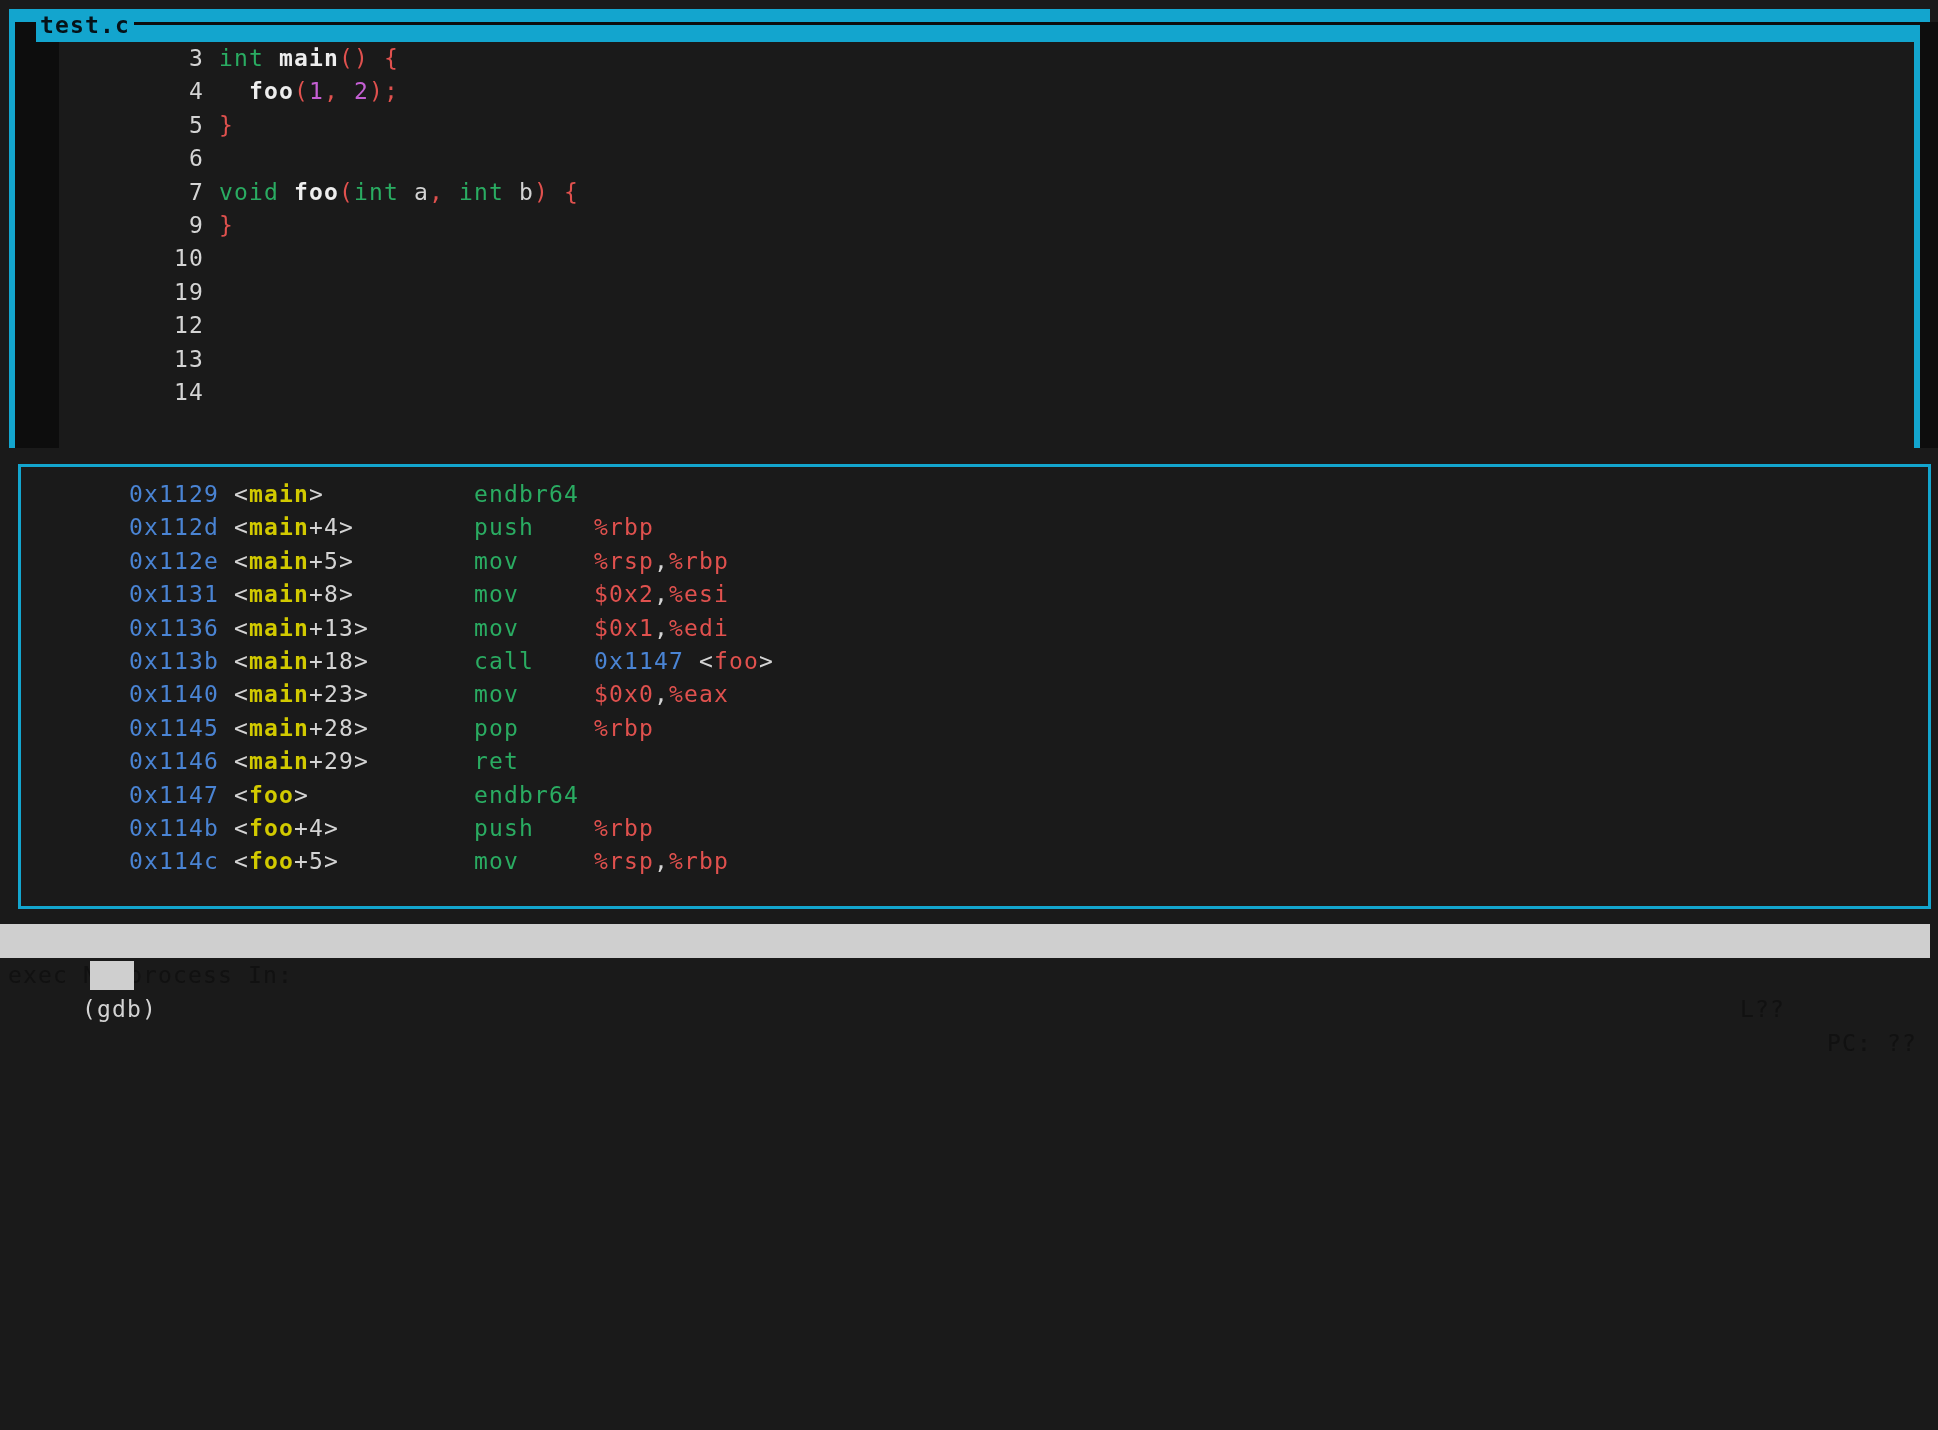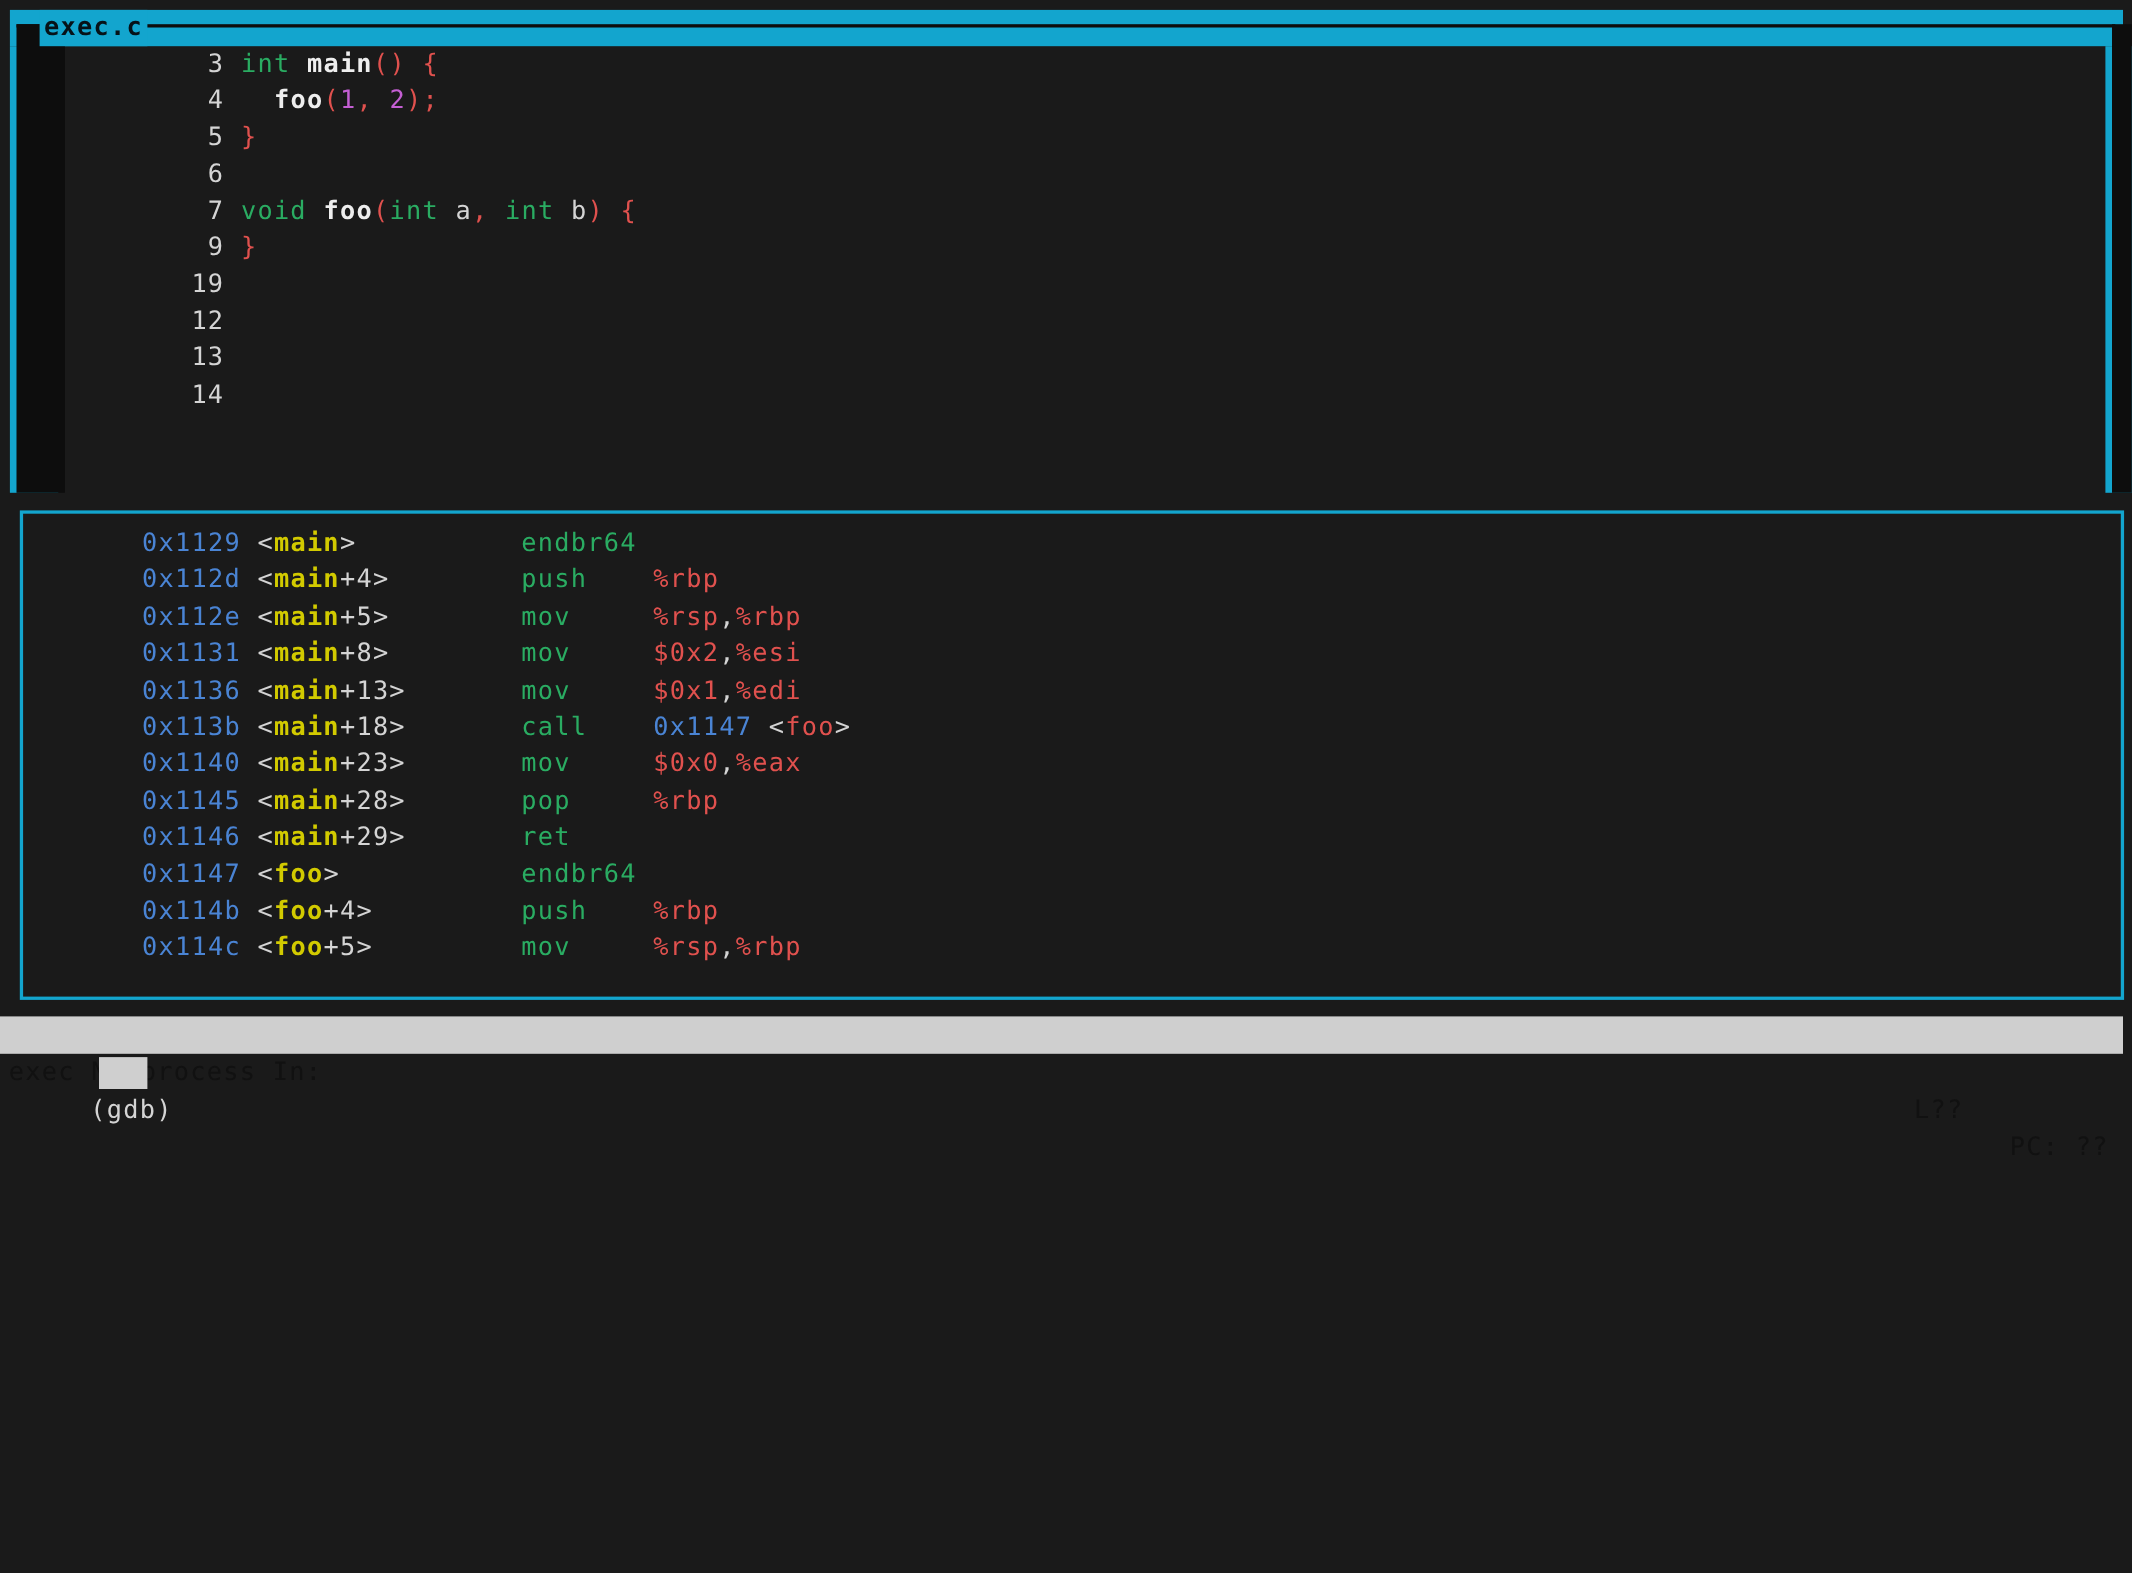--- a/index.html
+++ b/index.html
@@ -84,28 +84,29 @@
 </style>
 </head>
 <body>
 
 <div class="abs src-topband"></div>
 <div class="abs src-leftband"></div>
 <div class="abs src-rightband"></div>
 <div class="abs src-hline"></div>
 <div class="abs src-vline-l"></div>
 <div class="abs src-vline-r"></div>
-<div class="abs src-title">exec.c</div>
+<div class="abs src-title">test.c</div>
 <div class="abs src-content" id="source-lines">
     <div class="row"><span class="tok-plain">         3 </span><span class="tok-green">int</span><span class="tok-plain"> </span><span class="tok-bold_white">main</span><span class="tok-red">()</span><span class="tok-plain"> </span><span class="tok-red">{</span></div>
     <div class="row"><span class="tok-plain">         4 </span><span class="tok-plain">  </span><span class="tok-bold_white">foo</span><span class="tok-red">(</span><span class="tok-magenta">1</span><span class="tok-red">,</span><span class="tok-plain"> </span><span class="tok-magenta">2</span><span class="tok-red">);</span></div>
     <div class="row"><span class="tok-plain">         5 </span><span class="tok-red">}</span></div>
     <div class="row"><span class="tok-plain">         6 </span></div>
     <div class="row"><span class="tok-plain">         7 </span><span class="tok-green">void</span><span class="tok-plain"> </span><span class="tok-bold_white">foo</span><span class="tok-red">(</span><span class="tok-green">int</span><span class="tok-plain"> a</span><span class="tok-red">,</span><span class="tok-plain"> </span><span class="tok-green">int</span><span class="tok-plain"> b</span><span class="tok-red">)</span><span class="tok-plain"> </span><span class="tok-red">{</span></div>
     <div class="row"><span class="tok-plain">         9 </span><span class="tok-red">}</span></div>
+    <div class="row"><span class="tok-plain">        10 </span></div>
     <div class="row"><span class="tok-plain">        19 </span></div>
     <div class="row"><span class="tok-plain">        12 </span></div>
     <div class="row"><span class="tok-plain">        13 </span></div>
     <div class="row"><span class="tok-plain">        14 </span></div>
   </div>
 
 <div class="abs asm-frame"></div>
 <div class="abs asm-content" id="disasm-rows">
     <div class="row"><span class="tok-plain">     </span><span class="tok-blue">0x1129</span><span class="tok-plain"> </span><span class="tok-plain">&lt;</span><span class="tok-bold_yellow">main</span><span class="tok-plain">&gt;</span><span class="tok-plain">          </span><span class="tok-green">endbr64 </span></div>
     <div class="row"><span class="tok-plain">     </span><span class="tok-blue">0x112d</span><span class="tok-plain"> </span><span class="tok-plain">&lt;</span><span class="tok-bold_yellow">main</span><span class="tok-plain">+4&gt;</span><span class="tok-plain">        </span><span class="tok-green">push    </span><span class="tok-red">%rbp</span></div>

